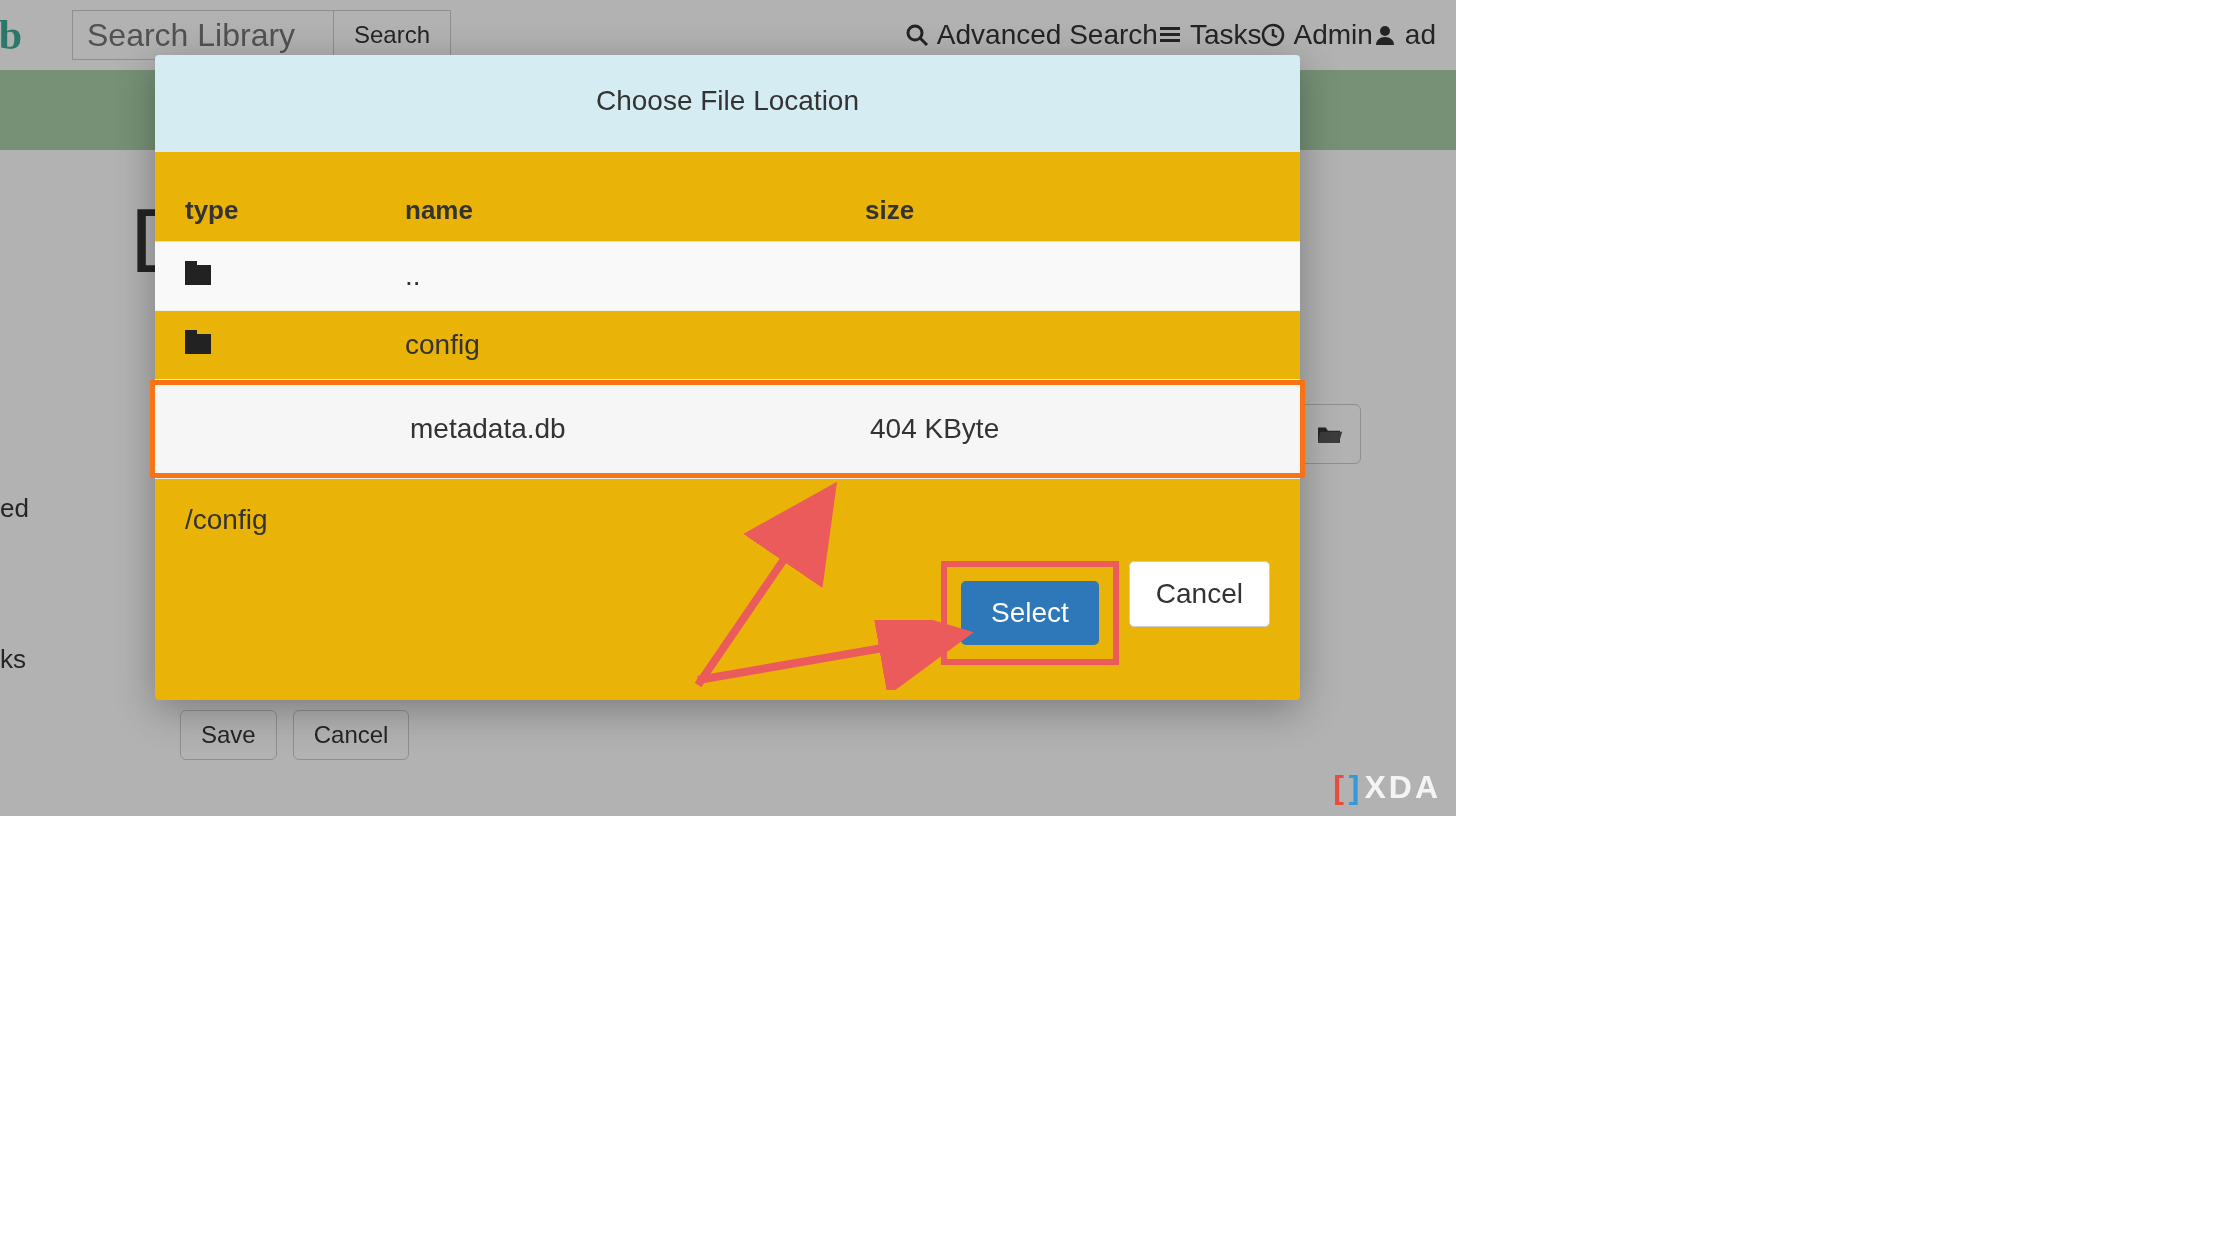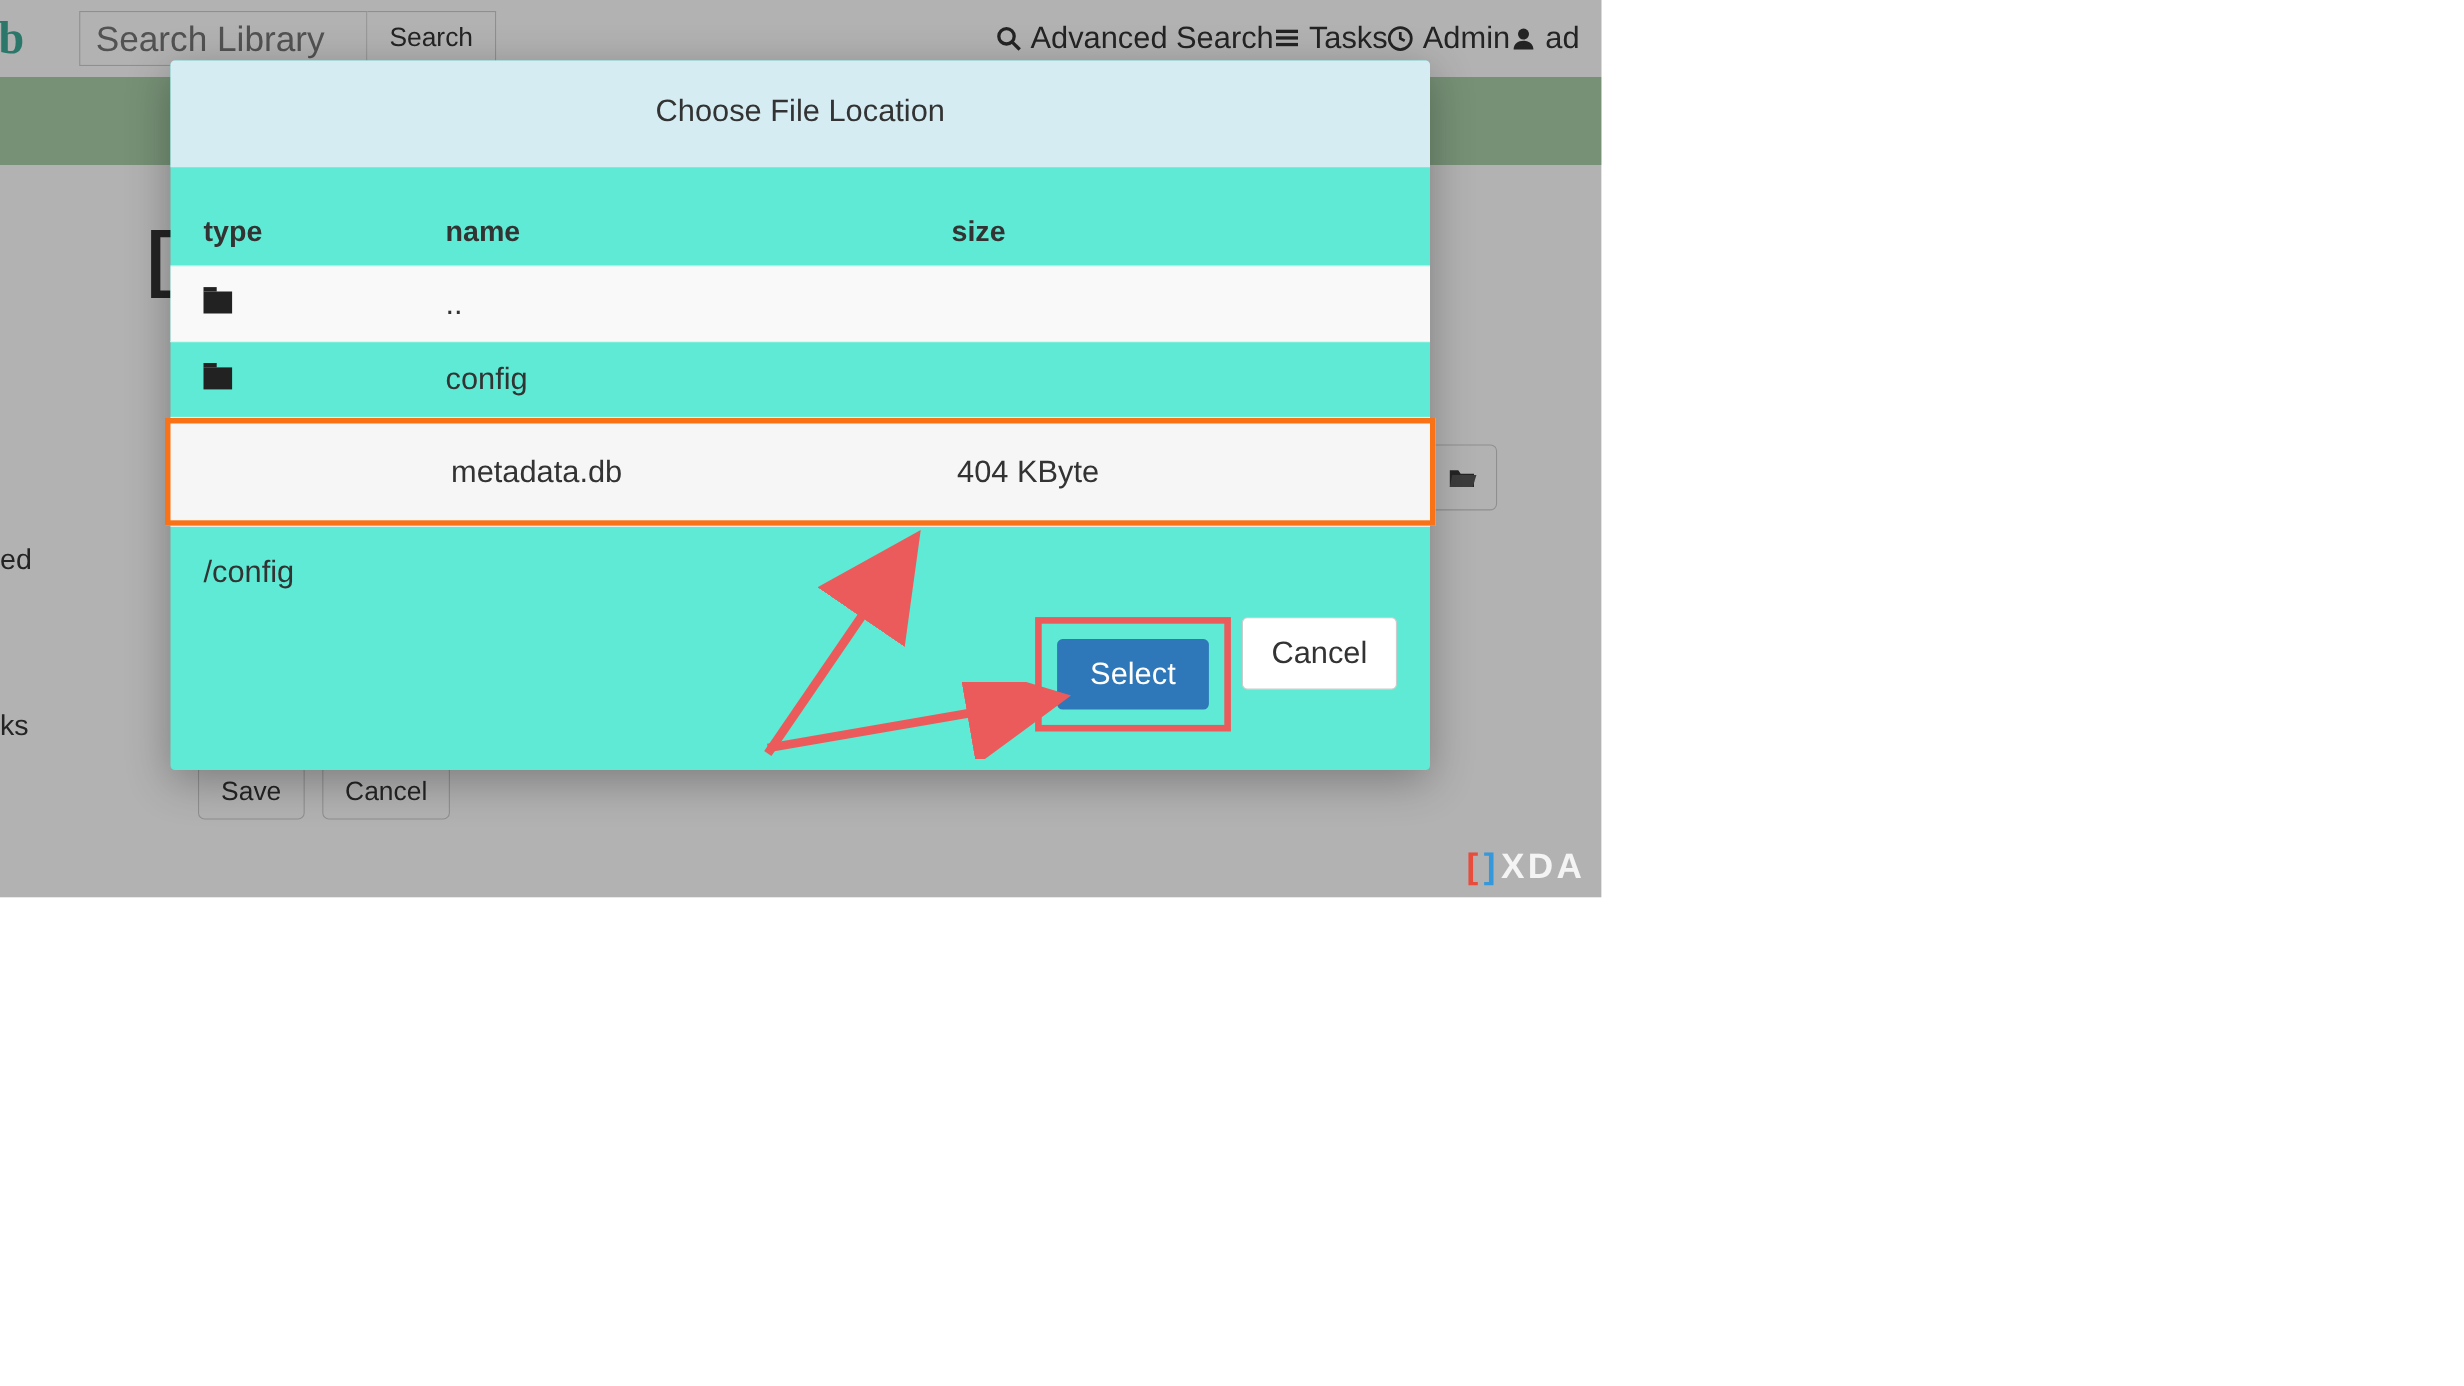--- a/index.html
+++ b/index.html
@@ -103,40 +103,40 @@
       border: 1px solid #ccc;
       border-radius: 6px;
       background: #fff;
       display: flex;
       align-items: center;
       justify-content: center;
     }
     .bottom-btns {
       position: absolute;
       left: 180px;
-      top: 695px;
+      top: 710px;
       display: flex;
       gap: 16px;
     }
     .bottom-btn {
       padding: 10px 20px;
       border: 1px solid #ccc;
       border-radius: 6px;
       background: #fff;
       font-size: 24px;
       color: #333;
     }
 
     
     .modal {
       position: absolute;
       left: 155px;
       top: 55px;
       width: 1145px;
-      background: #5eead4;
+      background: #eab308;
       border-radius: 4px;
       box-shadow: 0 10px 40px rgba(0,0,0,0.3);
       z-index: 10;
     }
     .modal-header {
       background: #d5ecf3;
       padding: 30px 0 35px;
       text-align: center;
       font-size: 28px;
       color: #333;

